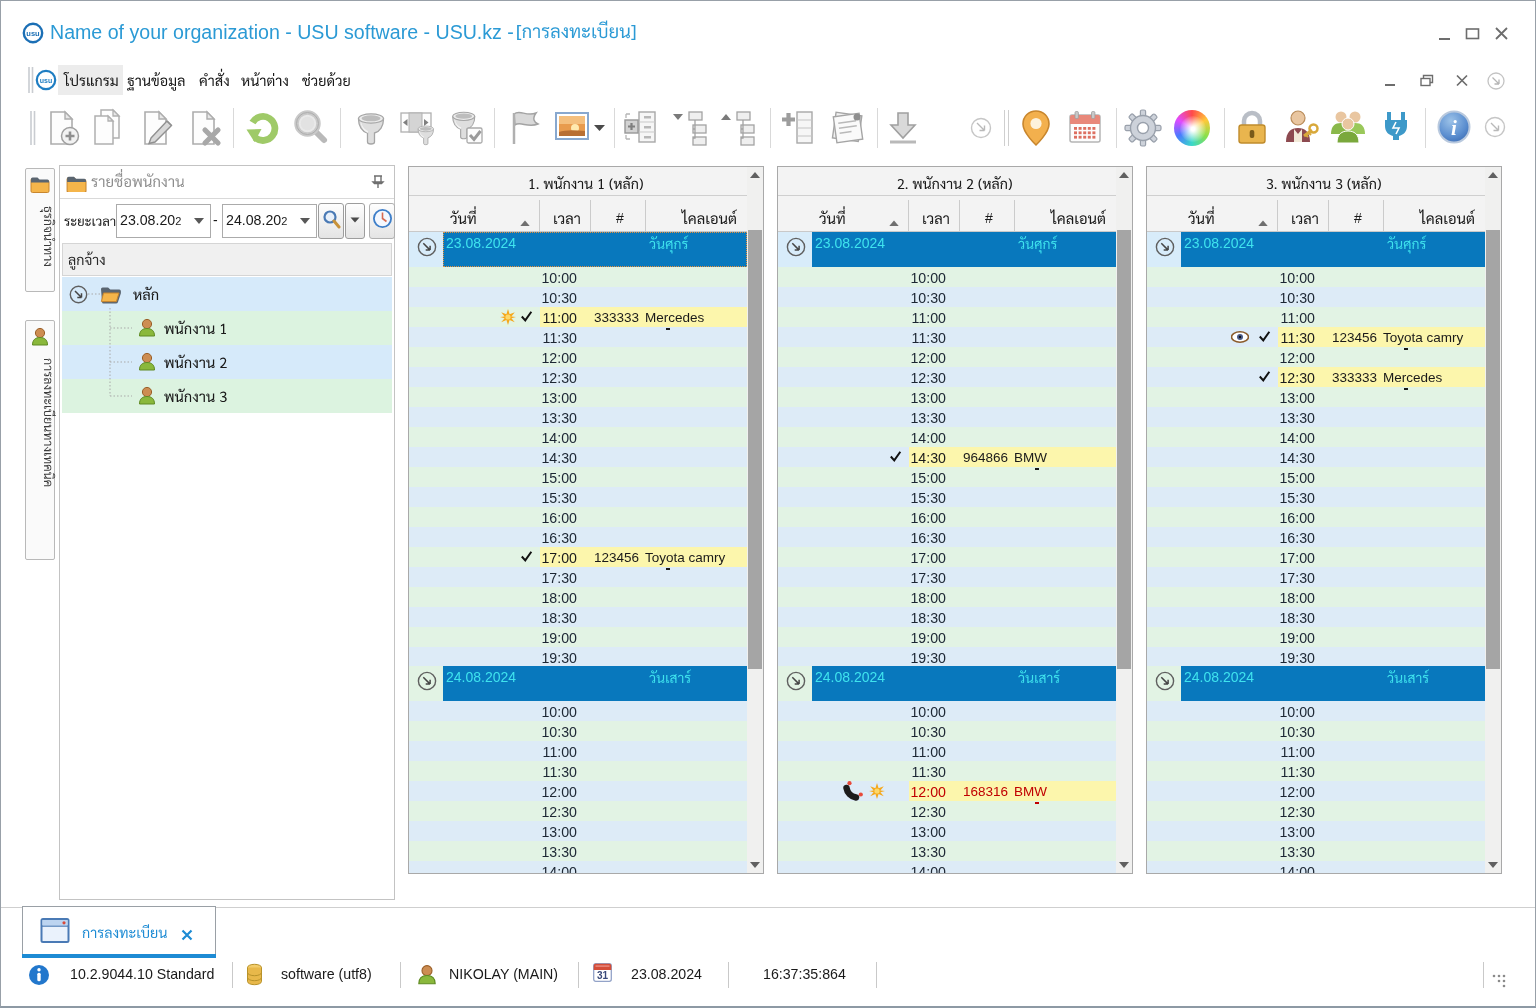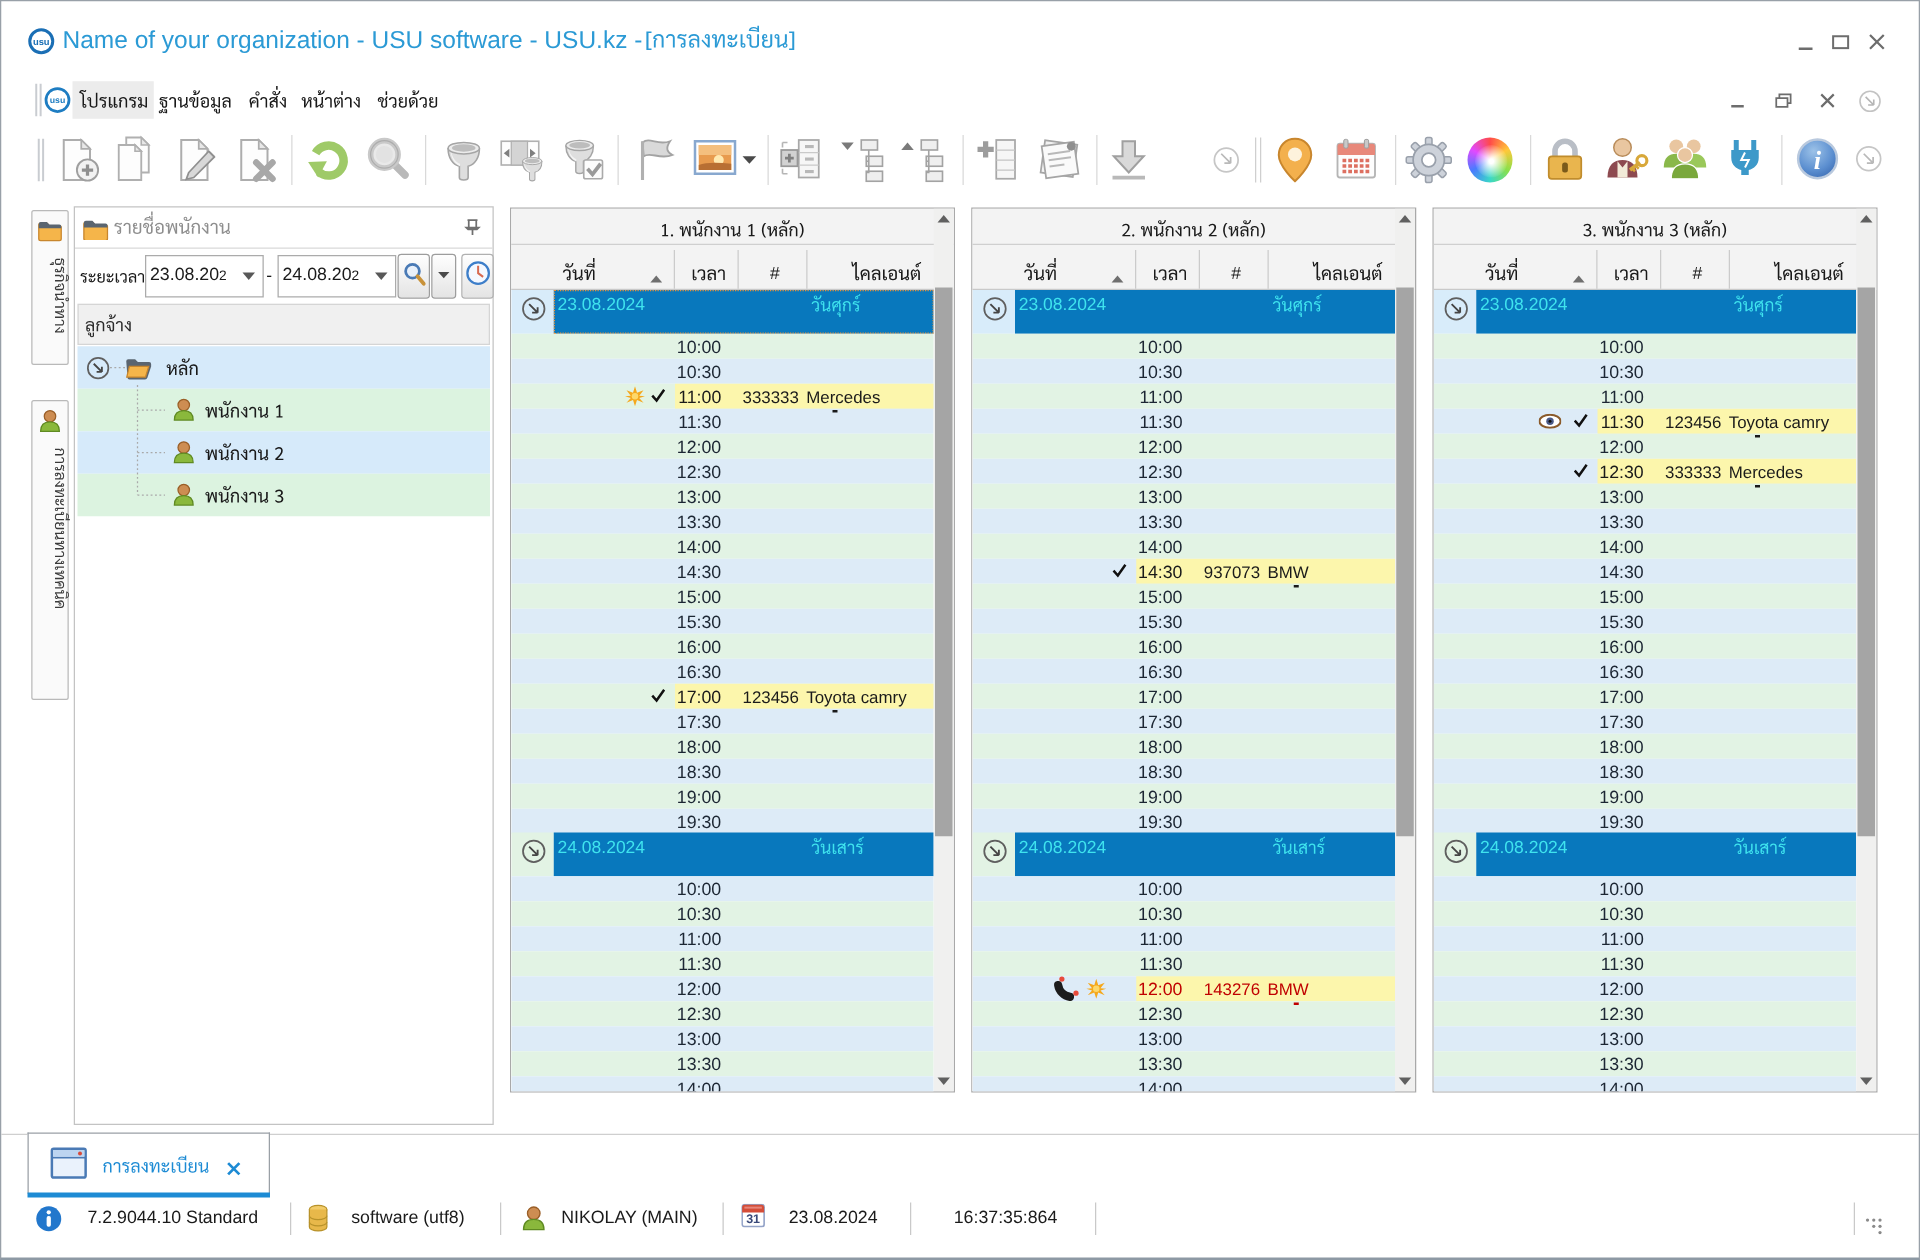--- a/index.html
+++ b/index.html
@@ -553,21 +553,21 @@
 <div class="abs" style="left:0px;top:135px;width:338px;height:20px;background:#ddebf7"></div>
 <div class="lat" style="left:131px;top:138px;width:37px;text-align:right;font-size:14.2px;color:#1c2633">12:30</div>
 <div class="abs" style="left:0px;top:155px;width:338px;height:20px;background:#e2f3e4"></div>
 <div class="lat" style="left:131px;top:158px;width:37px;text-align:right;font-size:14.2px;color:#1c2633">13:00</div>
 <div class="abs" style="left:0px;top:175px;width:338px;height:20px;background:#ddebf7"></div>
 <div class="lat" style="left:131px;top:178px;width:37px;text-align:right;font-size:14.2px;color:#1c2633">13:30</div>
 <div class="abs" style="left:0px;top:195px;width:338px;height:20px;background:#e2f3e4"></div>
 <div class="lat" style="left:131px;top:198px;width:37px;text-align:right;font-size:14.2px;color:#1c2633">14:00</div>
 <div class="abs" style="left:0px;top:215px;width:338px;height:20px;background:#ddebf7"></div>
 <div class="abs" style="left:131px;top:215px;width:207px;height:20px;background:#fcf6ac"></div>
-<div class="lat" style="left:185px;top:218px;width:42px;text-align:right;font-size:13.5px;color:#1a1a1a">937073</div>
+<div class="lat" style="left:185px;top:218px;width:42px;text-align:right;font-size:13.5px;color:#1a1a1a">964866</div>
 <div class="lat" style="left:236px;top:218px;font-size:13.5px;color:#1a1a1a">BMW</div>
 <div class="abs" style="left:257px;top:236px;width:4px;height:1.5px;background:#1a1a1a;z-index:6"></div>
 <svg class="abs" style="left:111px;top:218px" width="14" height="13" viewBox="0 0 16 15">
       <path d="M2 7.5 l4 4.5 7 -10" stroke="#111" stroke-width="2.3" fill="none"></path>
     </svg>
 <div class="lat" style="left:131px;top:218px;width:37px;text-align:right;font-size:14.2px;color:#1a1a1a">14:30</div>
 <div class="abs" style="left:0px;top:235px;width:338px;height:20px;background:#e2f3e4"></div>
 <div class="lat" style="left:131px;top:238px;width:37px;text-align:right;font-size:14.2px;color:#1c2633">15:00</div>
 <div class="abs" style="left:0px;top:255px;width:338px;height:20px;background:#ddebf7"></div>
 <div class="lat" style="left:131px;top:258px;width:37px;text-align:right;font-size:14.2px;color:#1c2633">15:30</div>
@@ -600,21 +600,21 @@
 <div class="abs" style="left:0px;top:469px;width:338px;height:20px;background:#ddebf7"></div>
 <div class="lat" style="left:131px;top:472px;width:37px;text-align:right;font-size:14.2px;color:#1c2633">10:00</div>
 <div class="abs" style="left:0px;top:489px;width:338px;height:20px;background:#e2f3e4"></div>
 <div class="lat" style="left:131px;top:492px;width:37px;text-align:right;font-size:14.2px;color:#1c2633">10:30</div>
 <div class="abs" style="left:0px;top:509px;width:338px;height:20px;background:#ddebf7"></div>
 <div class="lat" style="left:131px;top:512px;width:37px;text-align:right;font-size:14.2px;color:#1c2633">11:00</div>
 <div class="abs" style="left:0px;top:529px;width:338px;height:20px;background:#e2f3e4"></div>
 <div class="lat" style="left:131px;top:532px;width:37px;text-align:right;font-size:14.2px;color:#1c2633">11:30</div>
 <div class="abs" style="left:0px;top:549px;width:338px;height:20px;background:#ddebf7"></div>
 <div class="abs" style="left:131px;top:549px;width:207px;height:20px;background:#fcf6ac"></div>
-<div class="lat" style="left:185px;top:552px;width:42px;text-align:right;font-size:13.5px;color:#c00000">143276</div>
+<div class="lat" style="left:185px;top:552px;width:42px;text-align:right;font-size:13.5px;color:#c00000">168316</div>
 <div class="lat" style="left:236px;top:552px;font-size:13.5px;color:#c00000">BMW</div>
 <div class="abs" style="left:257px;top:570px;width:4px;height:1.5px;background:#c00000;z-index:6"></div>
 <svg class="abs" style="left:64px;top:548px" width="22" height="22" viewBox="0 0 22 22">
       <path d="M4.5 8 A 11.5 11.5 0 0 0 14 17.5" fill="none" stroke="#1c1c1c" stroke-width="6.5" stroke-linecap="round"></path>
       <circle cx="7.5" cy="3.2" r="2.1" fill="#e84a3a"></circle>
       <circle cx="18.8" cy="14.5" r="2.1" fill="#e84a3a"></circle>
     </svg>
 <svg class="abs" style="left:91px;top:551px" width="16" height="16" viewBox="0 0 16 16">
       <g fill="#f5a81c">
         <path d="M8 0 L9.6 5.2 L14.8 3.2 L11.4 7.5 L16 8 L11.4 9.3 L14.8 13.2 L9.6 11 L8 16 L6.4 11 L1.2 13.2 L4.6 9.3 L0 8 L4.6 7.5 L1.2 3.2 L6.4 5.2 Z"></path>
@@ -781,21 +781,21 @@
     <path transform="translate(0,16)" d="M1.1 -3.6Q1.1 -4.2 1.4 -4.6Q1.7 -5.0 2.2 -5.2Q1.6 -5.4 0.6 -5.5Q0.7 -6.4 1.1 -7.0Q1.6 -7.7 2.3 -8.1Q3.1 -8.4 4.1 -8.4Q5.5 -8.4 6.4 -7.6Q7.2 -6.9 7.2 -5.5V0.0H6.0V-5.4Q6.0 -6.4 5.5 -6.9Q4.9 -7.4 4.0 -7.4Q3.2 -7.4 2.6 -7.1Q2.0 -6.7 1.8 -6.1Q2.3 -6.1 2.8 -5.9Q3.3 -5.7 3.5 -5.4V-5.2Q3.0 -5.0 2.6 -4.6Q2.3 -4.2 2.3 -3.7V0.0H1.1Z M13.0 -6.1Q13.0 -6.7 12.6 -7.1Q12.2 -7.4 11.5 -7.4Q10.8 -7.4 10.4 -7.0Q9.9 -6.6 9.9 -5.9H8.7Q8.7 -7.1 9.5 -7.8Q10.2 -8.4 11.5 -8.4Q12.8 -8.4 13.5 -7.8Q14.2 -7.2 14.2 -6.2V0.0H13.0Z M17.1 -6.6Q18.7 -6.4 19.8 -5.9Q20.9 -5.4 20.9 -4.6V-1.4Q20.9 -0.7 20.5 -0.3Q20.1 0.1 19.4 0.1Q18.7 0.1 18.3 -0.3Q17.8 -0.7 17.8 -1.3Q17.8 -2.0 18.2 -2.4Q18.6 -2.8 19.3 -2.8Q19.5 -2.8 19.7 -2.7V-4.5Q19.7 -4.9 18.6 -5.2Q17.6 -5.6 15.8 -5.8Q15.8 -7.1 16.3 -7.8Q16.9 -8.4 17.9 -8.4Q18.2 -8.4 18.5 -8.4Q18.9 -8.3 19.5 -8.1Q20.1 -7.9 20.3 -7.9Q20.4 -7.9 20.6 -8.1Q20.7 -8.2 20.8 -8.5L21.7 -8.2Q21.5 -7.6 21.2 -7.3Q20.9 -7.0 20.4 -7.0Q20.2 -7.0 19.9 -7.0Q19.6 -7.1 19.3 -7.2Q19.2 -7.2 18.7 -7.3Q18.3 -7.4 18.0 -7.4Q17.6 -7.4 17.4 -7.2Q17.1 -7.0 17.1 -6.6ZM20.0 -1.3Q20.0 -1.6 19.8 -1.8Q19.6 -2.0 19.3 -2.0Q19.0 -2.0 18.8 -1.8Q18.6 -1.6 18.6 -1.3Q18.6 -1.0 18.8 -0.8Q19.0 -0.6 19.3 -0.6Q19.6 -0.6 19.8 -0.8Q20.0 -1.0 20.0 -1.3Z M29.5 -6.0V0.0H28.3V-3.4Q28.3 -4.0 27.7 -4.4Q27.1 -4.8 26.3 -4.8Q25.6 -4.8 25.0 -4.4Q24.5 -4.0 24.5 -3.4V-2.7Q24.7 -2.8 24.9 -2.8Q25.6 -2.8 26.0 -2.4Q26.4 -2.0 26.4 -1.3Q26.4 -0.7 26.0 -0.3Q25.5 0.1 24.9 0.1Q24.2 0.1 23.7 -0.3Q23.3 -0.7 23.3 -1.4V-3.4Q23.3 -4.1 23.7 -4.6Q24.1 -5.2 24.7 -5.4Q25.4 -5.7 26.2 -5.7Q26.8 -5.7 27.4 -5.5Q27.9 -5.3 28.3 -4.9V-6.0Q28.3 -6.7 27.8 -7.1Q27.2 -7.4 26.2 -7.4Q25.3 -7.4 24.7 -7.1Q24.1 -6.7 23.9 -6.1H22.8Q22.9 -7.2 23.8 -7.8Q24.7 -8.4 26.2 -8.4Q27.7 -8.4 28.6 -7.8Q29.5 -7.1 29.5 -6.0ZM24.9 -2.0Q24.6 -2.0 24.4 -1.8Q24.2 -1.6 24.2 -1.3Q24.2 -1.0 24.4 -0.8Q24.6 -0.6 24.9 -0.6Q25.2 -0.6 25.4 -0.8Q25.6 -1.0 25.6 -1.3Q25.6 -1.6 25.4 -1.8Q25.2 -2.0 24.9 -2.0Z M36.1 -6.9V0.0H34.9L30.9 -4.3L31.6 -5.1L34.8 -1.5V-5.6Q34.6 -5.5 34.4 -5.5Q33.8 -5.5 33.4 -5.9Q33.0 -6.3 33.0 -7.0Q33.0 -7.6 33.4 -8.0Q33.8 -8.4 34.5 -8.4Q35.2 -8.4 35.6 -8.0Q36.1 -7.6 36.1 -6.9ZM34.4 -6.3Q34.7 -6.3 34.9 -6.5Q35.1 -6.7 35.1 -7.0Q35.1 -7.3 34.9 -7.5Q34.7 -7.6 34.4 -7.6Q34.2 -7.6 34.0 -7.5Q33.8 -7.3 33.8 -7.0Q33.8 -6.7 34.0 -6.5Q34.2 -6.3 34.4 -6.3Z M45.5 -6.7V0.0H44.3V-6.7Q44.3 -7.4 43.8 -7.4Q43.6 -7.4 43.5 -7.3Q43.4 -7.2 43.3 -7.0L40.6 0.0H39.3V-5.6Q39.1 -5.5 38.9 -5.5Q38.3 -5.5 37.9 -5.9Q37.5 -6.3 37.5 -7.0Q37.5 -7.6 37.9 -8.0Q38.3 -8.4 39.0 -8.4Q39.7 -8.4 40.1 -8.0Q40.6 -7.6 40.6 -6.9V-3.1Q40.6 -2.6 40.4 -1.7L40.9 -3.2L42.3 -7.1Q42.8 -8.4 44.0 -8.4Q45.5 -8.4 45.5 -6.7ZM38.9 -6.3Q39.2 -6.3 39.4 -6.5Q39.6 -6.7 39.6 -7.0Q39.6 -7.3 39.4 -7.5Q39.2 -7.6 38.9 -7.6Q38.6 -7.6 38.5 -7.5Q38.3 -7.3 38.3 -7.0Q38.3 -6.7 38.5 -6.5Q38.6 -6.3 38.9 -6.3Z M47.2 -6.6Q47.2 -7.2 47.7 -7.6Q48.1 -8.1 48.8 -8.1Q49.4 -8.1 49.8 -7.6Q50.3 -7.2 50.3 -6.6Q50.3 -6.0 49.8 -5.6Q49.9 -5.6 50.0 -5.6Q51.0 -5.6 51.6 -6.3Q52.2 -6.9 52.2 -8.1H53.4Q53.4 -7.1 53.0 -6.3Q52.6 -5.6 51.8 -5.1Q51.1 -4.7 50.0 -4.7Q49.2 -4.7 48.6 -4.9Q48.0 -5.1 47.6 -5.6Q47.2 -6.0 47.2 -6.6ZM49.4 -6.6Q49.4 -6.9 49.2 -7.1Q49.1 -7.3 48.8 -7.3Q48.5 -7.3 48.3 -7.1Q48.1 -6.9 48.1 -6.6Q48.1 -6.3 48.3 -6.1Q48.5 -6.0 48.8 -6.0Q49.1 -6.0 49.2 -6.1Q49.4 -6.3 49.4 -6.6ZM47.2 -2.2Q47.2 -2.8 47.7 -3.2Q48.1 -3.7 48.8 -3.7Q49.4 -3.7 49.8 -3.2Q50.3 -2.8 50.3 -2.2Q50.3 -1.6 49.8 -1.2Q49.9 -1.2 50.0 -1.2Q51.1 -1.2 51.6 -1.9Q52.2 -2.5 52.2 -3.7H53.4Q53.4 -2.7 53.0 -2.0Q52.6 -1.2 51.8 -0.7Q51.1 -0.3 50.0 -0.3Q49.2 -0.3 48.6 -0.5Q48.0 -0.7 47.6 -1.2Q47.2 -1.6 47.2 -2.2ZM49.4 -2.2Q49.4 -2.5 49.2 -2.7Q49.1 -2.9 48.8 -2.9Q48.5 -2.9 48.3 -2.7Q48.1 -2.5 48.1 -2.2Q48.1 -1.9 48.3 -1.7Q48.5 -1.6 48.8 -1.6Q49.1 -1.6 49.2 -1.7Q49.4 -1.9 49.4 -2.2Z M58.5 -1.3Q58.5 -0.7 58.1 -0.3Q57.6 0.1 57.0 0.1Q56.3 0.1 55.8 -0.3Q55.4 -0.7 55.4 -1.4V-8.3H56.6V-2.7Q56.8 -2.8 57.0 -2.8Q57.7 -2.8 58.1 -2.4Q58.5 -2.0 58.5 -1.3ZM57.7 -1.3Q57.7 -1.6 57.5 -1.8Q57.3 -2.0 57.0 -2.0Q56.7 -2.0 56.5 -1.8Q56.3 -1.6 56.3 -1.3Q56.3 -1.0 56.5 -0.8Q56.7 -0.6 57.0 -0.6Q57.3 -0.6 57.5 -0.8Q57.7 -1.0 57.7 -1.3Z M67.0 -8.3V-1.8Q67.0 -0.9 66.2 -0.4Q65.4 0.1 64.0 0.1Q62.6 0.1 61.8 -0.4Q61.0 -0.9 61.0 -1.8V-5.6Q60.7 -5.5 60.5 -5.5Q59.9 -5.5 59.5 -5.9Q59.1 -6.3 59.1 -7.0Q59.1 -7.6 59.5 -8.0Q59.9 -8.4 60.6 -8.4Q61.3 -8.4 61.7 -8.0Q62.2 -7.6 62.2 -6.9V-1.9Q62.2 -1.4 62.7 -1.1Q63.1 -0.8 64.0 -0.8Q64.8 -0.8 65.3 -1.1Q65.8 -1.4 65.8 -1.9V-8.3ZM60.6 -6.3Q60.9 -6.3 61.0 -6.5Q61.2 -6.7 61.2 -7.0Q61.2 -7.3 61.0 -7.5Q60.9 -7.6 60.6 -7.6Q60.3 -7.6 60.1 -7.5Q59.9 -7.3 59.9 -7.0Q59.9 -6.7 60.1 -6.5Q60.3 -6.3 60.6 -6.3Z M67.1 -9.5Q66.0 -10.0 64.7 -10.2Q63.3 -10.4 62.0 -10.4Q61.1 -10.4 60.5 -10.3Q60.6 -11.5 61.4 -12.2Q62.3 -12.9 63.6 -12.9Q65.0 -12.9 65.9 -12.1V-13.7H67.0V-10.3Q67.0 -10.0 67.1 -9.5ZM66.0 -10.6Q65.6 -11.3 65.0 -11.7Q64.4 -12.1 63.6 -12.1Q62.9 -12.1 62.4 -11.8Q61.8 -11.5 61.7 -11.1Q61.9 -11.1 62.5 -11.1Q63.4 -11.1 64.4 -11.0Q65.3 -10.8 66.0 -10.6Z M75.2 -8.3V-2.0Q75.2 -1.0 74.4 -0.4Q73.5 0.1 72.1 0.1Q70.6 0.1 69.8 -0.4Q68.9 -1.0 68.9 -2.0V-2.9Q68.9 -3.4 69.2 -3.8Q69.4 -4.2 69.9 -4.4Q69.3 -4.6 69.1 -5.2Q68.8 -5.7 68.8 -6.4Q68.8 -7.3 69.3 -7.9Q69.8 -8.4 70.6 -8.4Q71.3 -8.4 71.7 -8.1Q72.1 -7.7 72.1 -7.1Q72.1 -6.5 71.7 -6.2Q71.4 -5.8 70.7 -5.8Q70.2 -5.8 70.0 -6.1Q70.0 -5.5 70.3 -5.2Q70.6 -4.9 71.0 -4.9H72.4V-3.9H71.0Q70.6 -3.9 70.4 -3.6Q70.2 -3.4 70.2 -2.9V-2.1Q70.2 -1.5 70.7 -1.2Q71.2 -0.8 72.1 -0.8Q73.0 -0.8 73.5 -1.2Q74.0 -1.5 74.0 -2.1V-8.3ZM70.1 -7.1Q70.1 -6.9 70.3 -6.7Q70.4 -6.5 70.7 -6.5Q71.0 -6.5 71.2 -6.7Q71.3 -6.9 71.3 -7.1Q71.3 -7.4 71.2 -7.6Q71.0 -7.8 70.7 -7.8Q70.4 -7.8 70.3 -7.6Q70.1 -7.4 70.1 -7.1Z M84.8 -1.4Q84.8 -0.7 84.4 -0.3Q83.9 0.1 83.3 0.1Q82.6 0.1 82.2 -0.3Q81.8 -0.7 81.8 -1.4V-1.4Q81.2 -1.2 80.6 -0.8Q80.1 -0.4 79.8 0.0H78.5V-5.6Q78.3 -5.5 78.1 -5.5Q77.4 -5.5 77.0 -5.9Q76.6 -6.3 76.6 -7.0Q76.6 -7.6 77.0 -8.0Q77.5 -8.4 78.1 -8.4Q78.8 -8.4 79.3 -8.0Q79.7 -7.6 79.7 -6.9V-1.2Q80.1 -1.6 81.3 -2.2Q82.1 -2.6 82.5 -2.9Q82.9 -3.1 83.0 -3.4Q83.2 -3.7 83.2 -4.1V-8.3H84.4V-4.0Q84.4 -3.6 84.2 -3.2Q84.1 -2.9 83.8 -2.7Q84.3 -2.5 84.5 -2.2Q84.8 -1.8 84.8 -1.4ZM78.1 -6.3Q78.4 -6.3 78.6 -6.5Q78.8 -6.7 78.8 -7.0Q78.8 -7.3 78.6 -7.5Q78.4 -7.6 78.1 -7.6Q77.8 -7.6 77.6 -7.5Q77.4 -7.3 77.4 -7.0Q77.4 -6.7 77.6 -6.5Q77.8 -6.3 78.1 -6.3ZM83.9 -1.3Q83.9 -1.6 83.8 -1.8Q83.6 -2.0 83.3 -2.0Q83.0 -2.0 82.8 -1.8Q82.6 -1.6 82.6 -1.3Q82.6 -1.0 82.8 -0.8Q83.0 -0.6 83.3 -0.6Q83.6 -0.6 83.8 -0.8Q83.9 -1.0 83.9 -1.3Z" fill="#1d8bd4"></path>
   </svg>
 <svg class="abs" style="left:180px;top:928px" width="14" height="14" viewBox="0 0 14 14">
     <path d="M2.5 2.5 L11.5 11.5 M11.5 2.5 L2.5 11.5" stroke="#1d8bd4" stroke-width="2.2"></path>
   </svg>
 <svg class="abs" style="left:28px;top:964px" width="22" height="22" viewBox="0 0 22 22">
     <circle cx="11" cy="11" r="10" fill="#2277cc"></circle>
     <circle cx="11" cy="5.8" r="1.7" fill="#fff"></circle>
     <rect x="9.3" y="8.8" width="3.4" height="8.5" rx="1.5" fill="#fff"></rect>
   </svg>
-<div class="lat" style="left:70px;top:966px;font-size:14.2px;color:#1a1a1a">7.2.9044.10 Standard</div>
+<div class="lat" style="left:70px;top:966px;font-size:14.2px;color:#1a1a1a">10.2.9044.10 Standard</div>
 <div class="abs" style="left:232px;top:962px;width:1px;height:26px;background:#c9c9c9"></div>
 <svg class="abs" style="left:246px;top:963px" width="17" height="24" viewBox="0 0 17 24">
     <ellipse cx="8.5" cy="4.5" rx="7" ry="3.2" fill="#f2cc6a" stroke="#b8922a" stroke-width="1"></ellipse>
     <path d="M1.5 4.5 v14 a7 3.2 0 0 0 14 0 v-14" fill="#e8b84a" stroke="#b8922a" stroke-width="1"></path>
     <path d="M1.5 9.5 a7 3.2 0 0 0 14 0 M1.5 14.5 a7 3.2 0 0 0 14 0" fill="none" stroke="#b8922a" stroke-width="1"></path>
   </svg>
 <div class="lat" style="left:281px;top:966px;font-size:14.2px;color:#1a1a1a">software (utf8)</div>
 <div class="abs" style="left:400px;top:962px;width:1px;height:26px;background:#c9c9c9"></div>
 <svg class="abs" style="left:415px;top:963px" width="24" height="24" viewBox="0 0 22 22">
     <circle cx="11" cy="7" r="4.6" fill="#cd8d52" stroke="#9a5f28" stroke-width="1"></circle>

